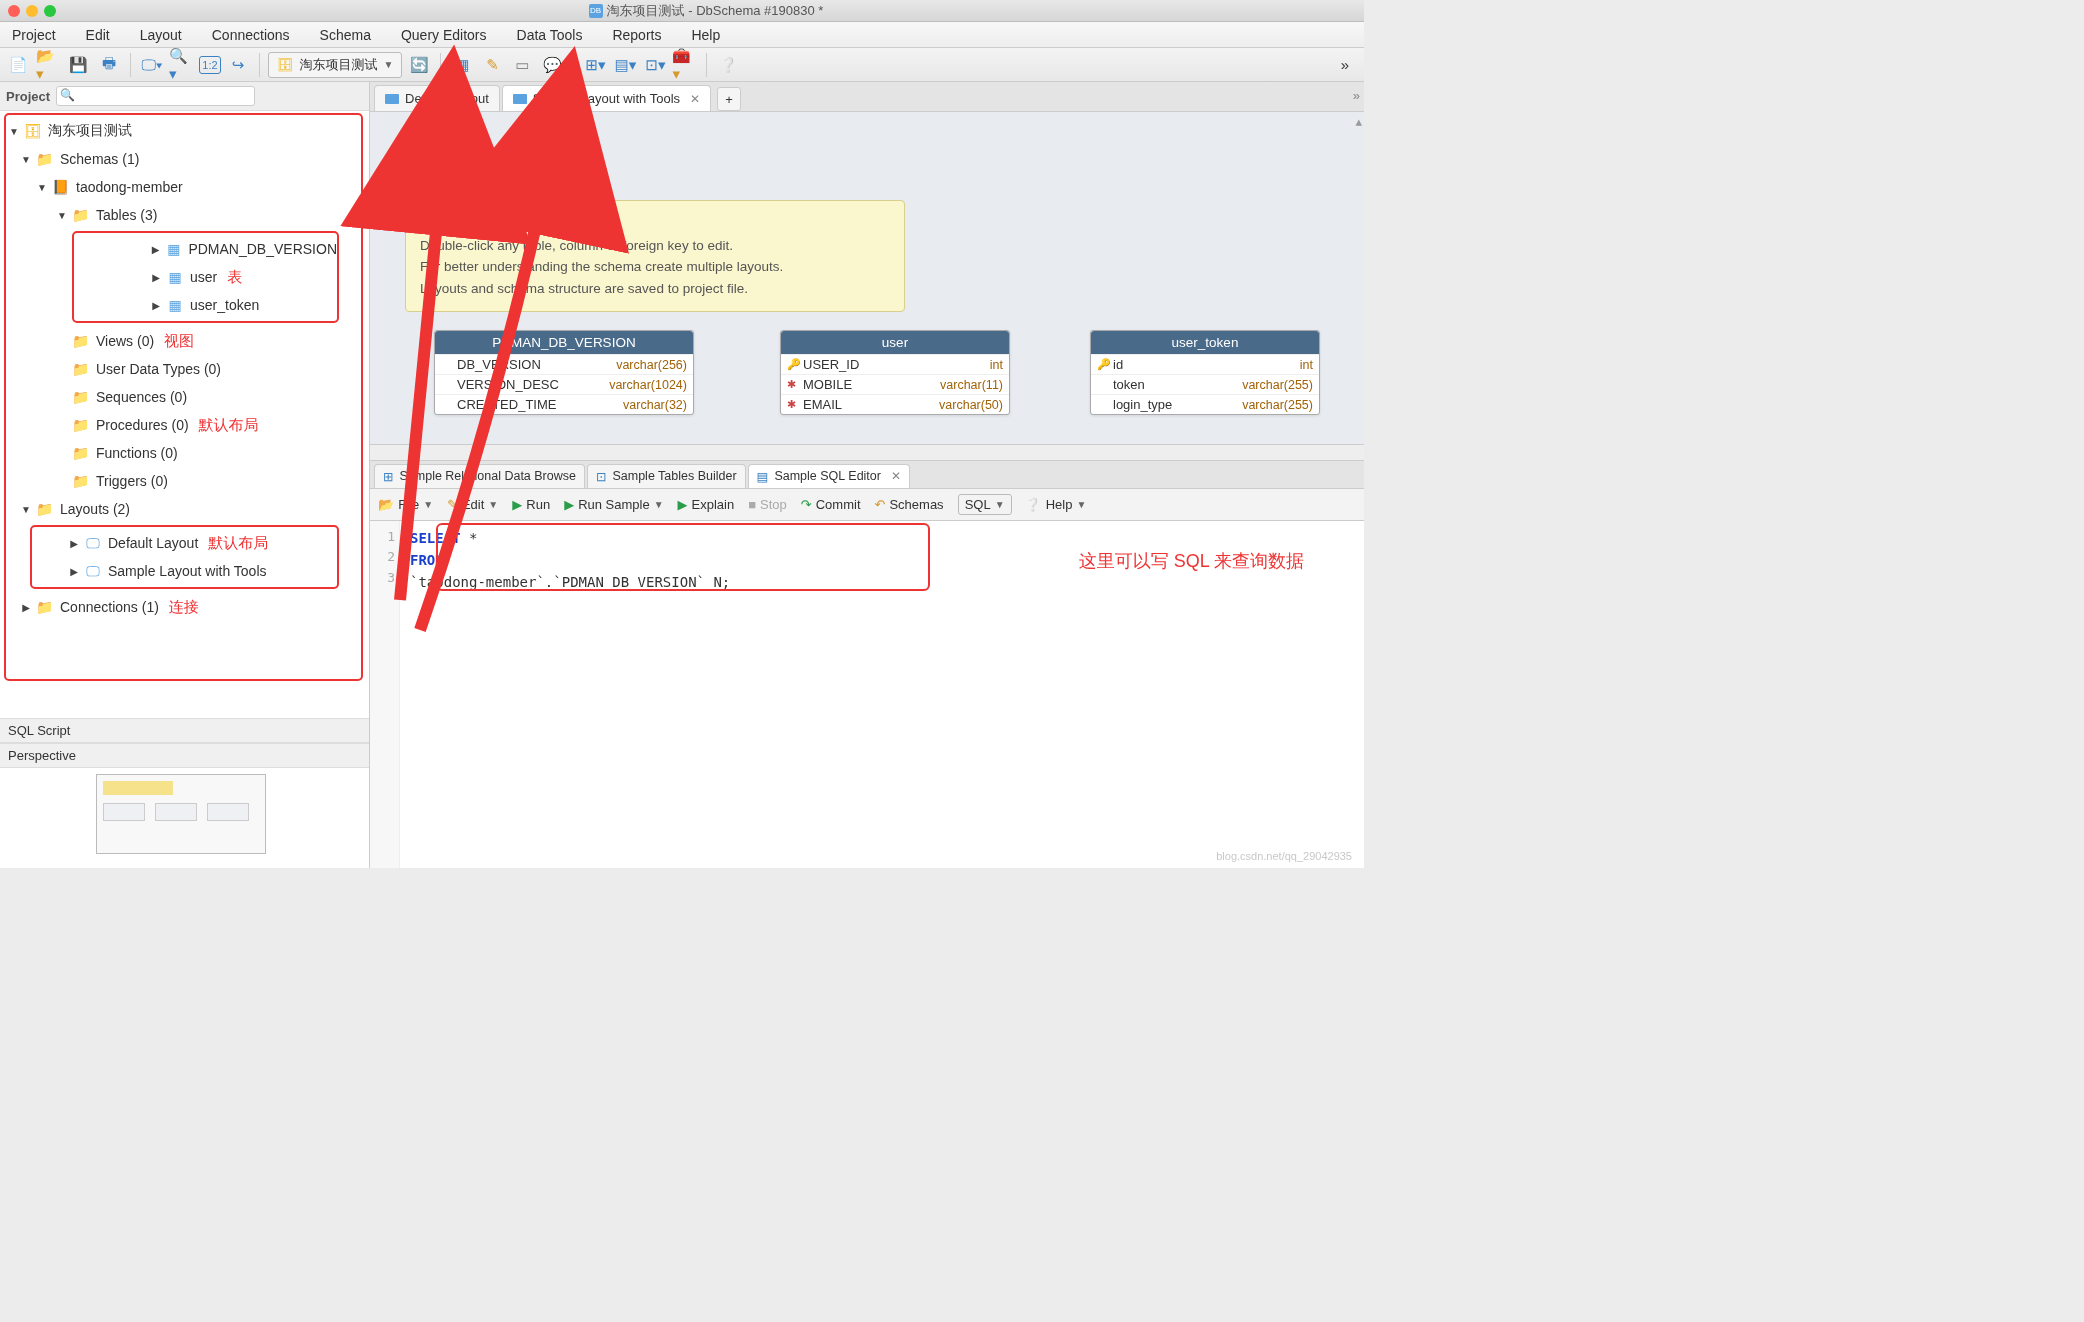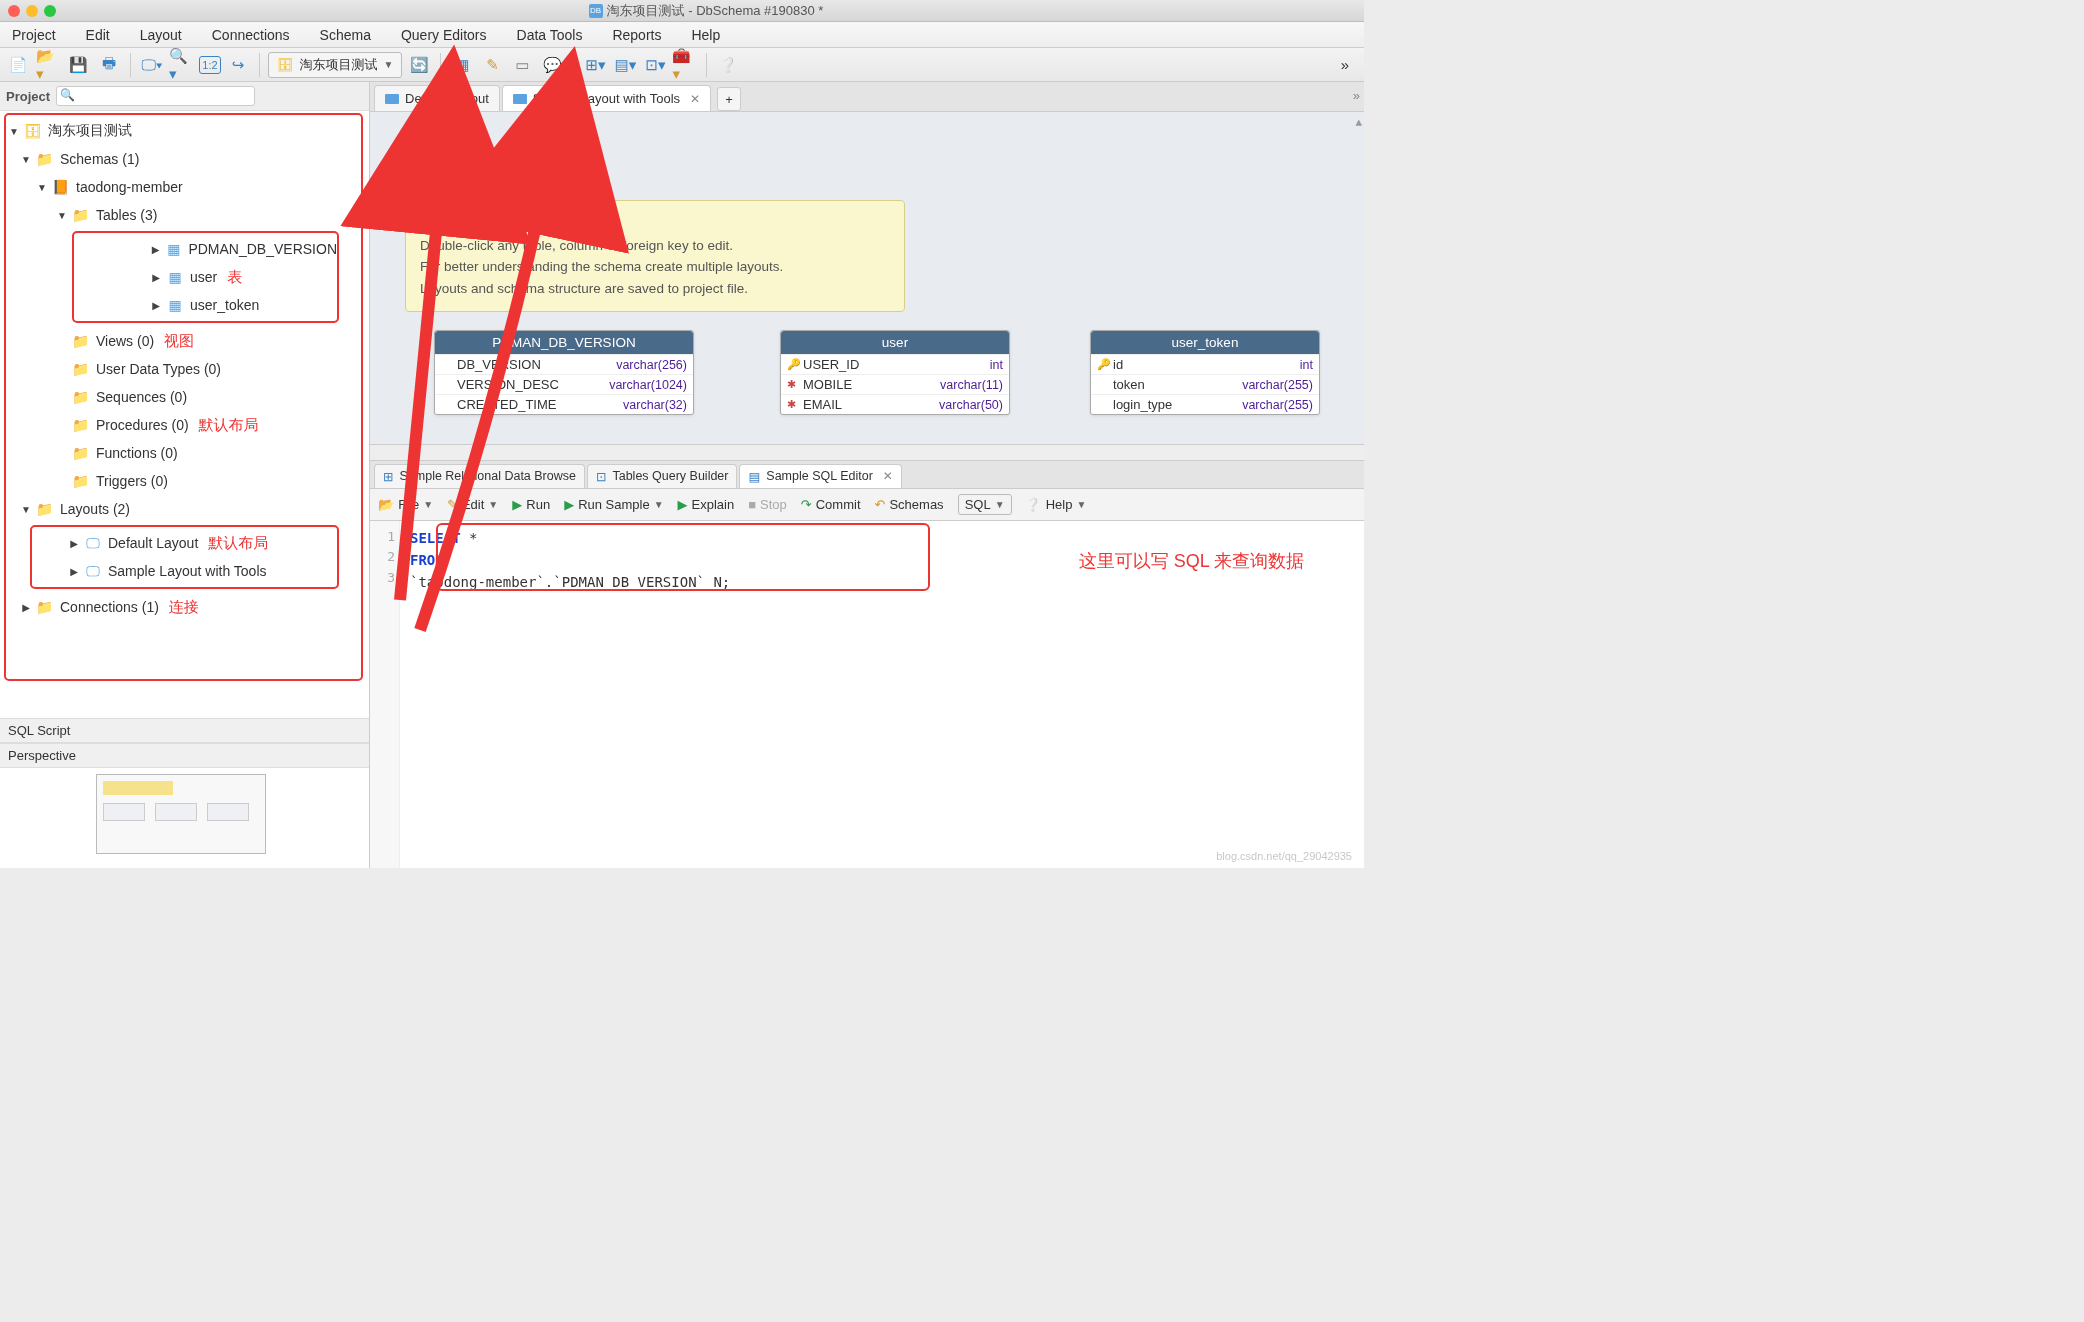--- a/index.html
+++ b/index.html
@@ -63,21 +63,21 @@
 
   .canvas { flex:1; background:#e8ecf0; position:relative; overflow:hidden; border-bottom:1px solid #ccc;}
   .tip { position:absolute; top:88px; left:35px; width:500px; padding:12px 14px; background:#faf6ce; border:1px solid #d8d08a; border-radius:4px; font-size:13.5px; line-height:1.6; color:#555;}
 
   .tbl { position:absolute; background:#fff; border:1px solid #aaa; border-radius:3px; box-shadow:0 1px 3px rgba(0,0,0,.1); min-width:220px;}
   .tbl-head { background:#4a6a8a; color:#fff; padding:4px 8px; font-size:13.5px; text-align:center; border-radius:3px 3px 0 0;}
   .tbl-body { }
   .tbl-row { display:flex; align-items:center; padding:2px 6px; font-size:13px; border-top:1px solid #eee;}
   .tbl-row .k { width:16px; font-size:11px; }
   .tbl-row .n { flex:1; }
-  .tbl-row .t { color:#4c1d95; font-size:12.5px; text-align:center;}
+  .tbl-row .t { color:#a16207; font-size:12.5px; text-align:center;}
 
   .hscroll { height:16px; background:#eee; border-top:1px solid #ccc;}
 
   .bottom-tabs { height:28px; display:flex; align-items:flex-end; background:#e4e4e4; border-bottom:1px solid #ccc; padding:0 4px;}
   .bottom-tabs .tab { font-size:12.5px; padding:4px 8px;}
 
   .sql-toolbar { height:32px; background:#f3f3f3; display:flex; align-items:center; padding:0 8px; gap:14px; border-bottom:1px solid #ccc; font-size:13px;}
   .sql-toolbar .grp { display:flex; align-items:center; gap:4px;}
   .sql-toolbar .caret { font-size:10px; color:#666;}
   .sql-toolbar .disabled { color:#aaa;}
@@ -417,21 +417,21 @@
       <div class="hscroll" style="position:absolute;bottom:0;left:0;right:0"></div>
     </div>
 
     <div class="bottom-tabs">
       <div class="tab">
         <span style="color:#3b82c4">⊞</span>
         <span>Sample Relational Data Browse</span>
       </div>
       <div class="tab">
         <span style="color:#3b82c4">⊡</span>
-        <span>Tables Query Builder</span>
+        <span>Sample Tables Builder</span>
       </div>
       <div class="tab active">
         <span style="color:#3b82c4">▤</span>
         <span>Sample SQL Editor</span>
         <span class="x">✕</span>
       </div>
     </div>
 
     <div class="sql-toolbar">
       <div class="grp">

